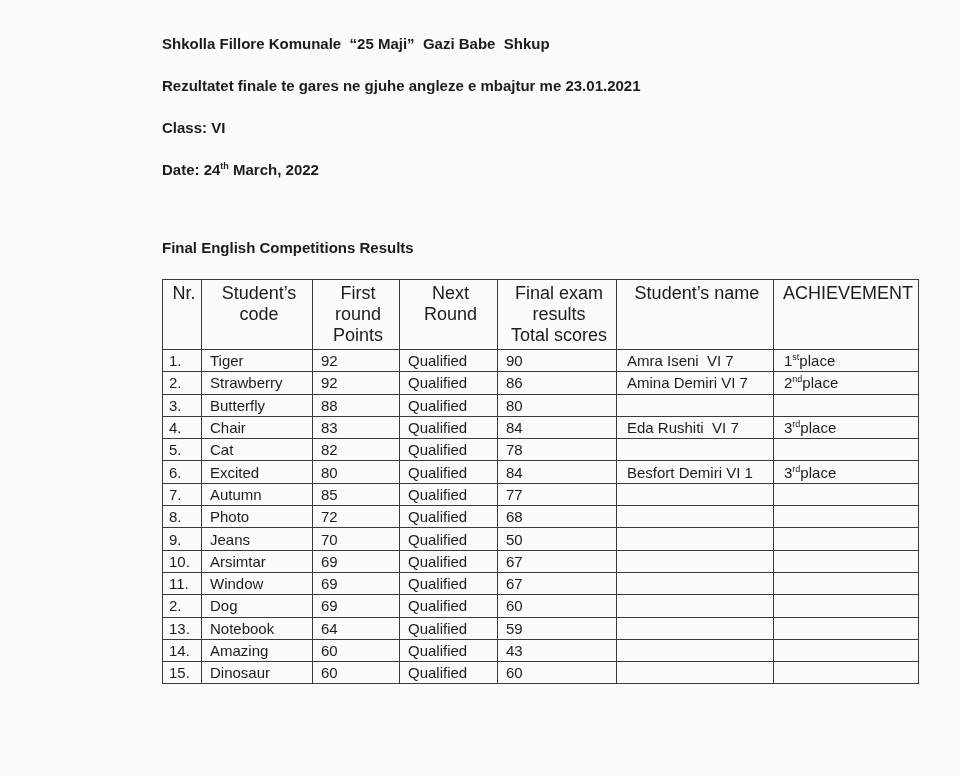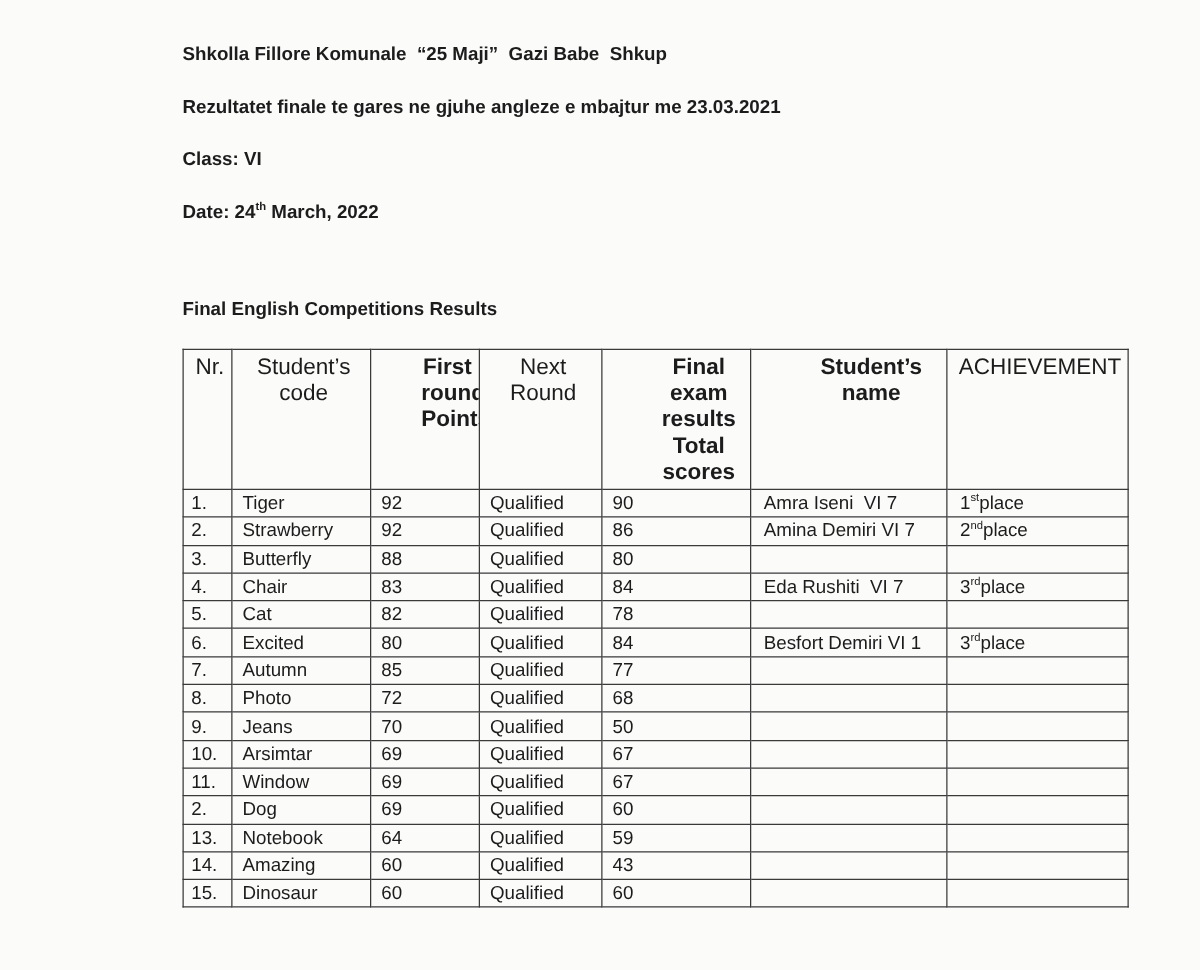--- a/index.html
+++ b/index.html
@@ -9,21 +9,21 @@
   body {
     width: 960px;
     height: 776px;
     background: #fbfbfa;
     font-family: "Liberation Sans", sans-serif;
     color: #1c1c1c;
     overflow: hidden;
   }
   .content {
     position: absolute;
-    left: 146px;
+    left: 162px;
     top: 36px;
     width: 758px;
   }
   .doc-line {
     font-size: 15px;
     font-weight: bold;
     line-height: 16px;
     margin: 0 0 26px 0;
     white-space: pre-wrap;
   }
@@ -51,22 +51,21 @@
   }
   table.results th {
     font-weight: normal;
     text-align: center;
     vertical-align: top;
     padding: 3px 4px 3px 8px;
     line-height: 21px;
     font-size: 18px;
   }
   table.results th.bold {
-    font-weight: bold;
-    padding-left: 40px;
+    font-weight: normal;
   }
   table.results td {
     padding: 0 4px 0 8px;
     height: 21.3px;
     line-height: 21px;
     vertical-align: middle;
     white-space: pre;
   }
   table.results td.col-nr {
     padding-left: 6px;
@@ -75,21 +74,21 @@
   table.results td.col-achievement {
     font-weight: normal;
     padding-left: 10px;
   }
 </style>
 </head>
 <body>
 
 <div class="content">
   <p class="doc-line">Shkolla Fillore Komunale  “25 Maji”  Gazi Babe  Shkup</p>
-  <p class="doc-line">Rezultatet finale te gares ne gjuhe angleze e mbajtur me 23.03.2021</p>
+  <p class="doc-line">Rezultatet finale te gares ne gjuhe angleze e mbajtur me 23.01.2021</p>
   <p class="doc-line">Class: VI</p>
   <p class="doc-line date-line"><span>Date: 24</span><sup>th</sup><span> March, 2022</span></p>
   <p class="doc-line section-title">Final English Competitions Results</p>
 
   <table class="results">
     <colgroup>
         <col style="width: 39px;">
         <col style="width: 111px;">
         <col style="width: 87px;">
         <col style="width: 98px;">

